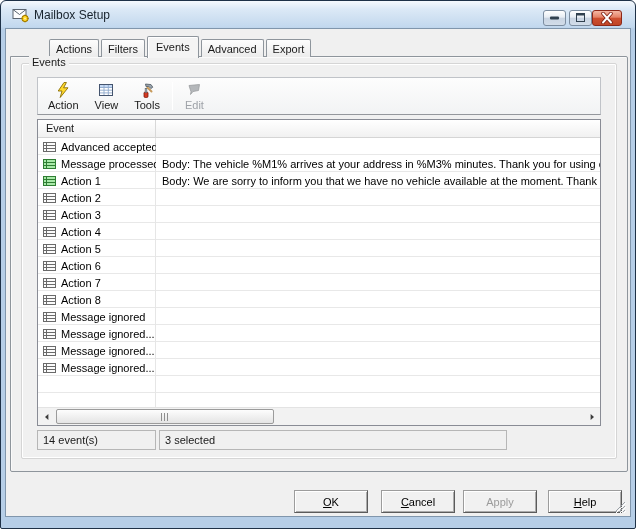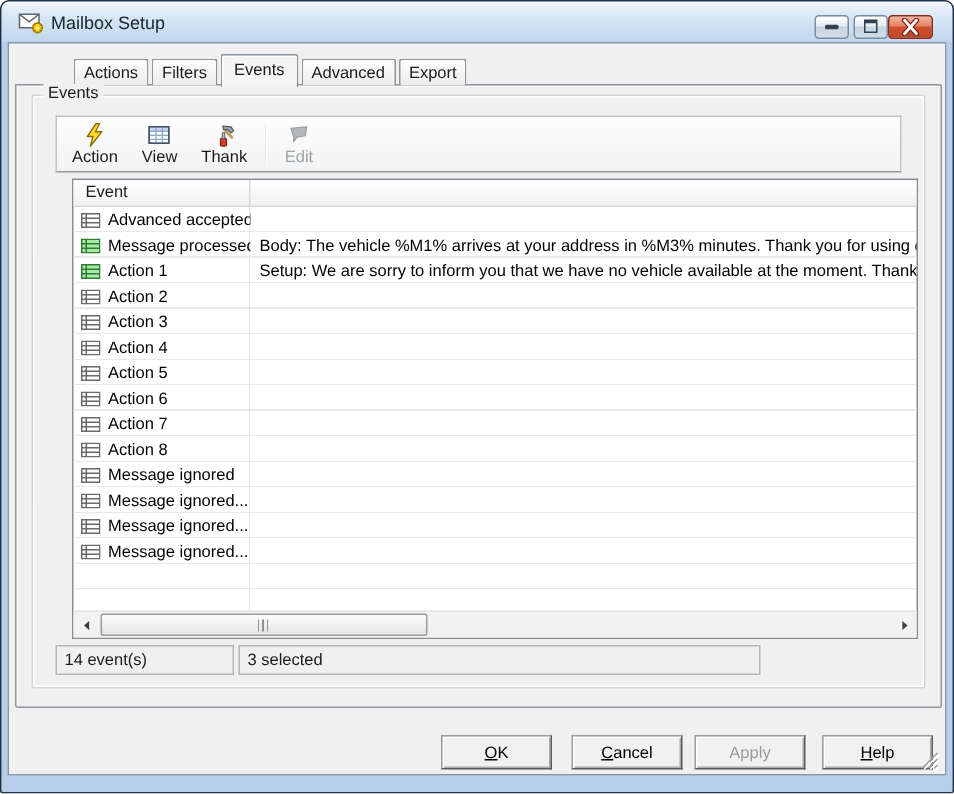--- a/index.html
+++ b/index.html
@@ -63,21 +63,21 @@
   }
   .tbtn{display:flex;flex-direction:column;align-items:center;justify-content:center;
     gap:1px;padding:1px 7px;background:transparent;border:1px solid transparent;
     font-size:11px;color:#1a1a1a;font-family:inherit;}
   .tbtn .tlabel{line-height:12px;}
   .tbtn.disabled{color:#9ea2a8;}
   .tsep{width:1px;background:#aeb2b8;border-right:1px solid #ffffff;margin:3px 4px;}
 
   
   .listview{position:absolute;left:31px;top:90px;width:564px;height:307px;
-    border:1px solid #898c95;background:#ffffff;z-index:4;display:flex;flex-direction:column;margin-left:11px;}
+    border:1px solid #898c95;background:#ffffff;z-index:4;display:flex;flex-direction:column;}
   .lheader{display:flex;height:18px;border-bottom:1px solid #d5d5d5;background:linear-gradient(#ffffff,#f1f1f1);flex:none;}
   .hcell{font-size:11px;color:#1a1a1a;padding:2px 0 0 8px;border-right:1px solid #d8d8d8;
     white-space:nowrap;overflow:hidden;}
   .hcell.c1{width:118px;flex:none;}
   .hcell.c2{flex:1;padding-left:6px;}
   .lbody{flex:1;position:relative;overflow:hidden;
     background-image:
       linear-gradient(to right,transparent 117px,#e6e6e6 117px,#e6e6e6 118px,transparent 118px),
       repeating-linear-gradient(to bottom,transparent 0 16px,#e8e8e8 16px 17px);}
   .lrow{display:flex;height:17px;align-items:center;font-size:11px;color:#000;}
@@ -192,21 +192,21 @@
         </svg>
         <span class="tlabel">View</span>
       </button>
       <button class="tbtn">
         <svg width="16" height="16" viewBox="0 0 16 16">
           <rect x="5" y="10" width="4" height="5.5" rx="1.2" fill="#d23a24" stroke="#7c1c0e" stroke-width="0.8"></rect>
           <rect x="6.2" y="6.5" width="1.6" height="4" fill="#b9c2cc" stroke="#5b6670" stroke-width="0.7"></rect>
           <path d="M8.5,5.5 L12.5,9.5" stroke="#c79a5b" stroke-width="2" stroke-linecap="round"></path>
           <path d="M6.5,2 L12,2.6 L13.8,5.2 L11.8,6.6 L9.8,4.4 L7,4.6 Z" fill="#9aa4ae" stroke="#4e585f" stroke-width="0.8" stroke-linejoin="round"></path>
         </svg>
-        <span class="tlabel">Thank</span>
+        <span class="tlabel">Tools</span>
       </button>
       <div class="tsep"></div>
       <button class="tbtn disabled">
         <svg width="16" height="16" viewBox="0 0 16 16">
           <path d="M3,3.5 L13.5,2.5 L12.5,8.5 L7,9.5 L4.5,12.5 L5,9.8 Z" fill="#b4b7ba" stroke="#9a9da0" stroke-width="0.8" stroke-linejoin="round"></path>
         </svg>
         <span class="tlabel">Edit</span>
       </button>
     </div>
 
@@ -234,21 +234,21 @@
             </div>
           <div class="rc2">Body: The vehicle %M1% arrives at your address in %M3% minutes. Thank you for using o</div>
         </div>
         <div class="lrow">
           <div class="rc1">
               <svg class="licon" width="13" height="10" viewBox="0 0 13 10" data-variant="green">
                 <use href="#sym-list-item"></use>
               </svg>
               <span>Action 1</span>
             </div>
-          <div class="rc2">Setup: We are sorry to inform you that we have no vehicle available at the moment. Thank</div>
+          <div class="rc2">Body: We are sorry to inform you that we have no vehicle available at the moment. Thank</div>
         </div>
         <div class="lrow">
           <div class="rc1">
               <svg class="licon" width="13" height="10" viewBox="0 0 13 10" data-variant="gray">
                 <use href="#sym-list-item"></use>
               </svg>
               <span>Action 2</span>
             </div>
           <div class="rc2"></div>
         </div>

